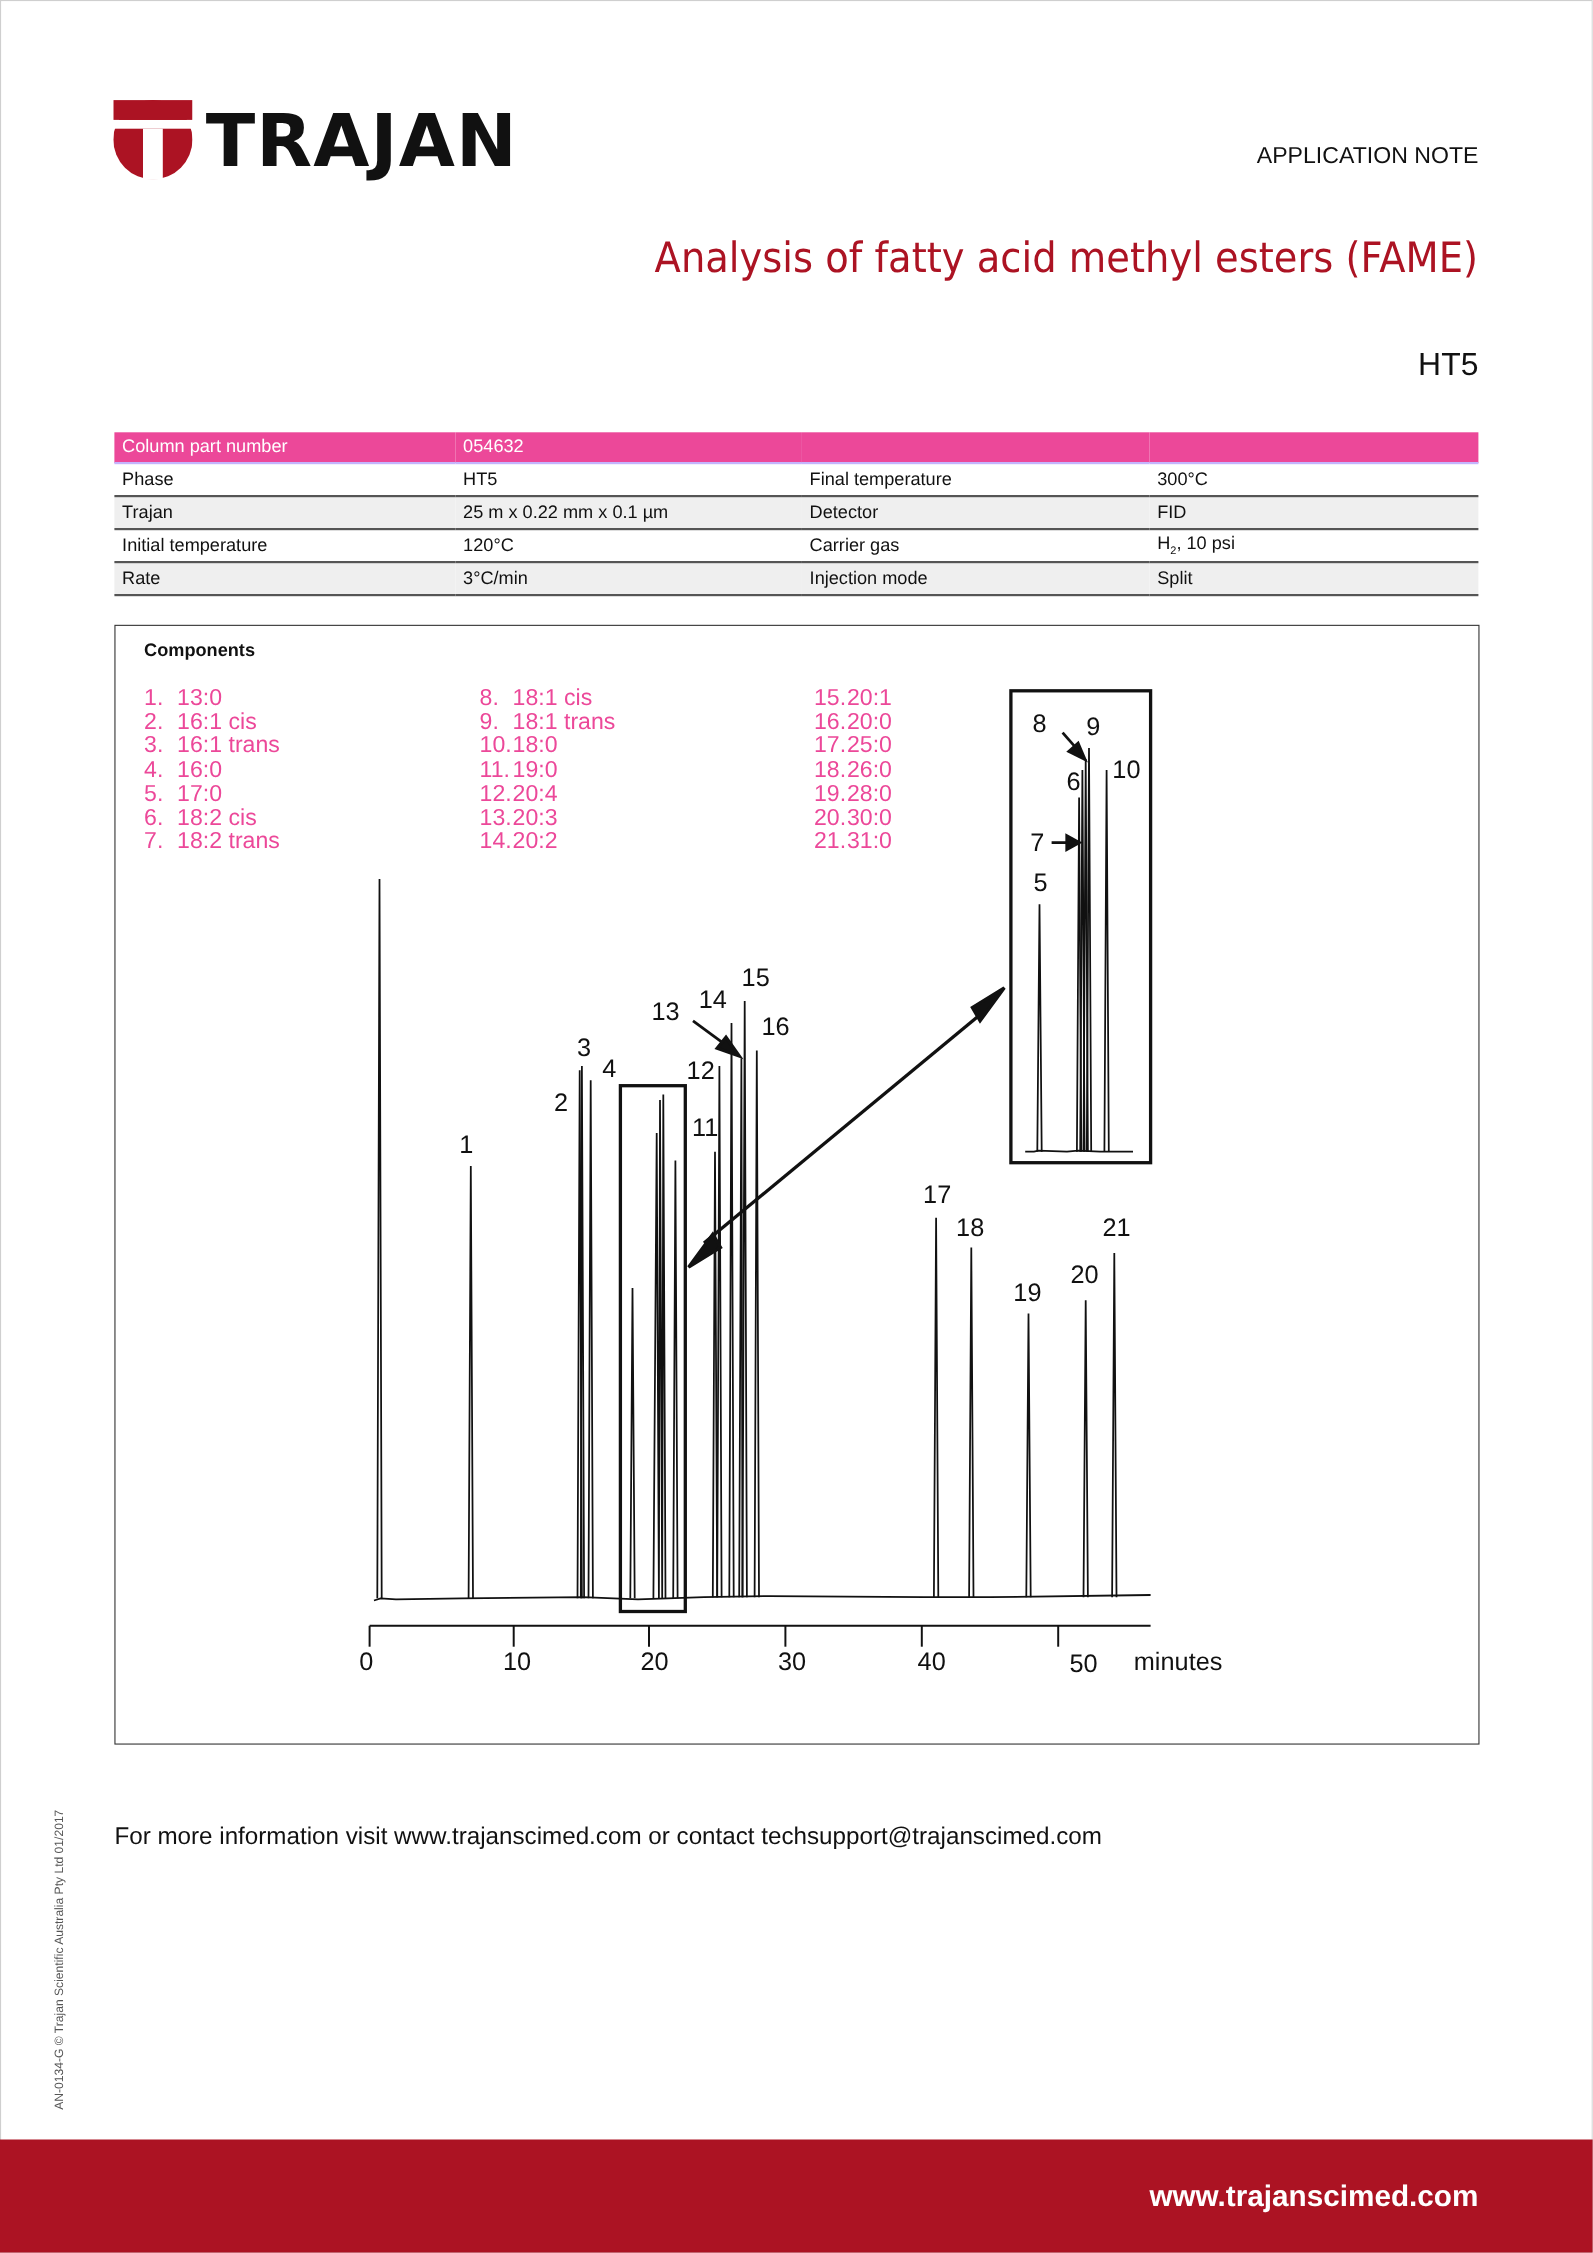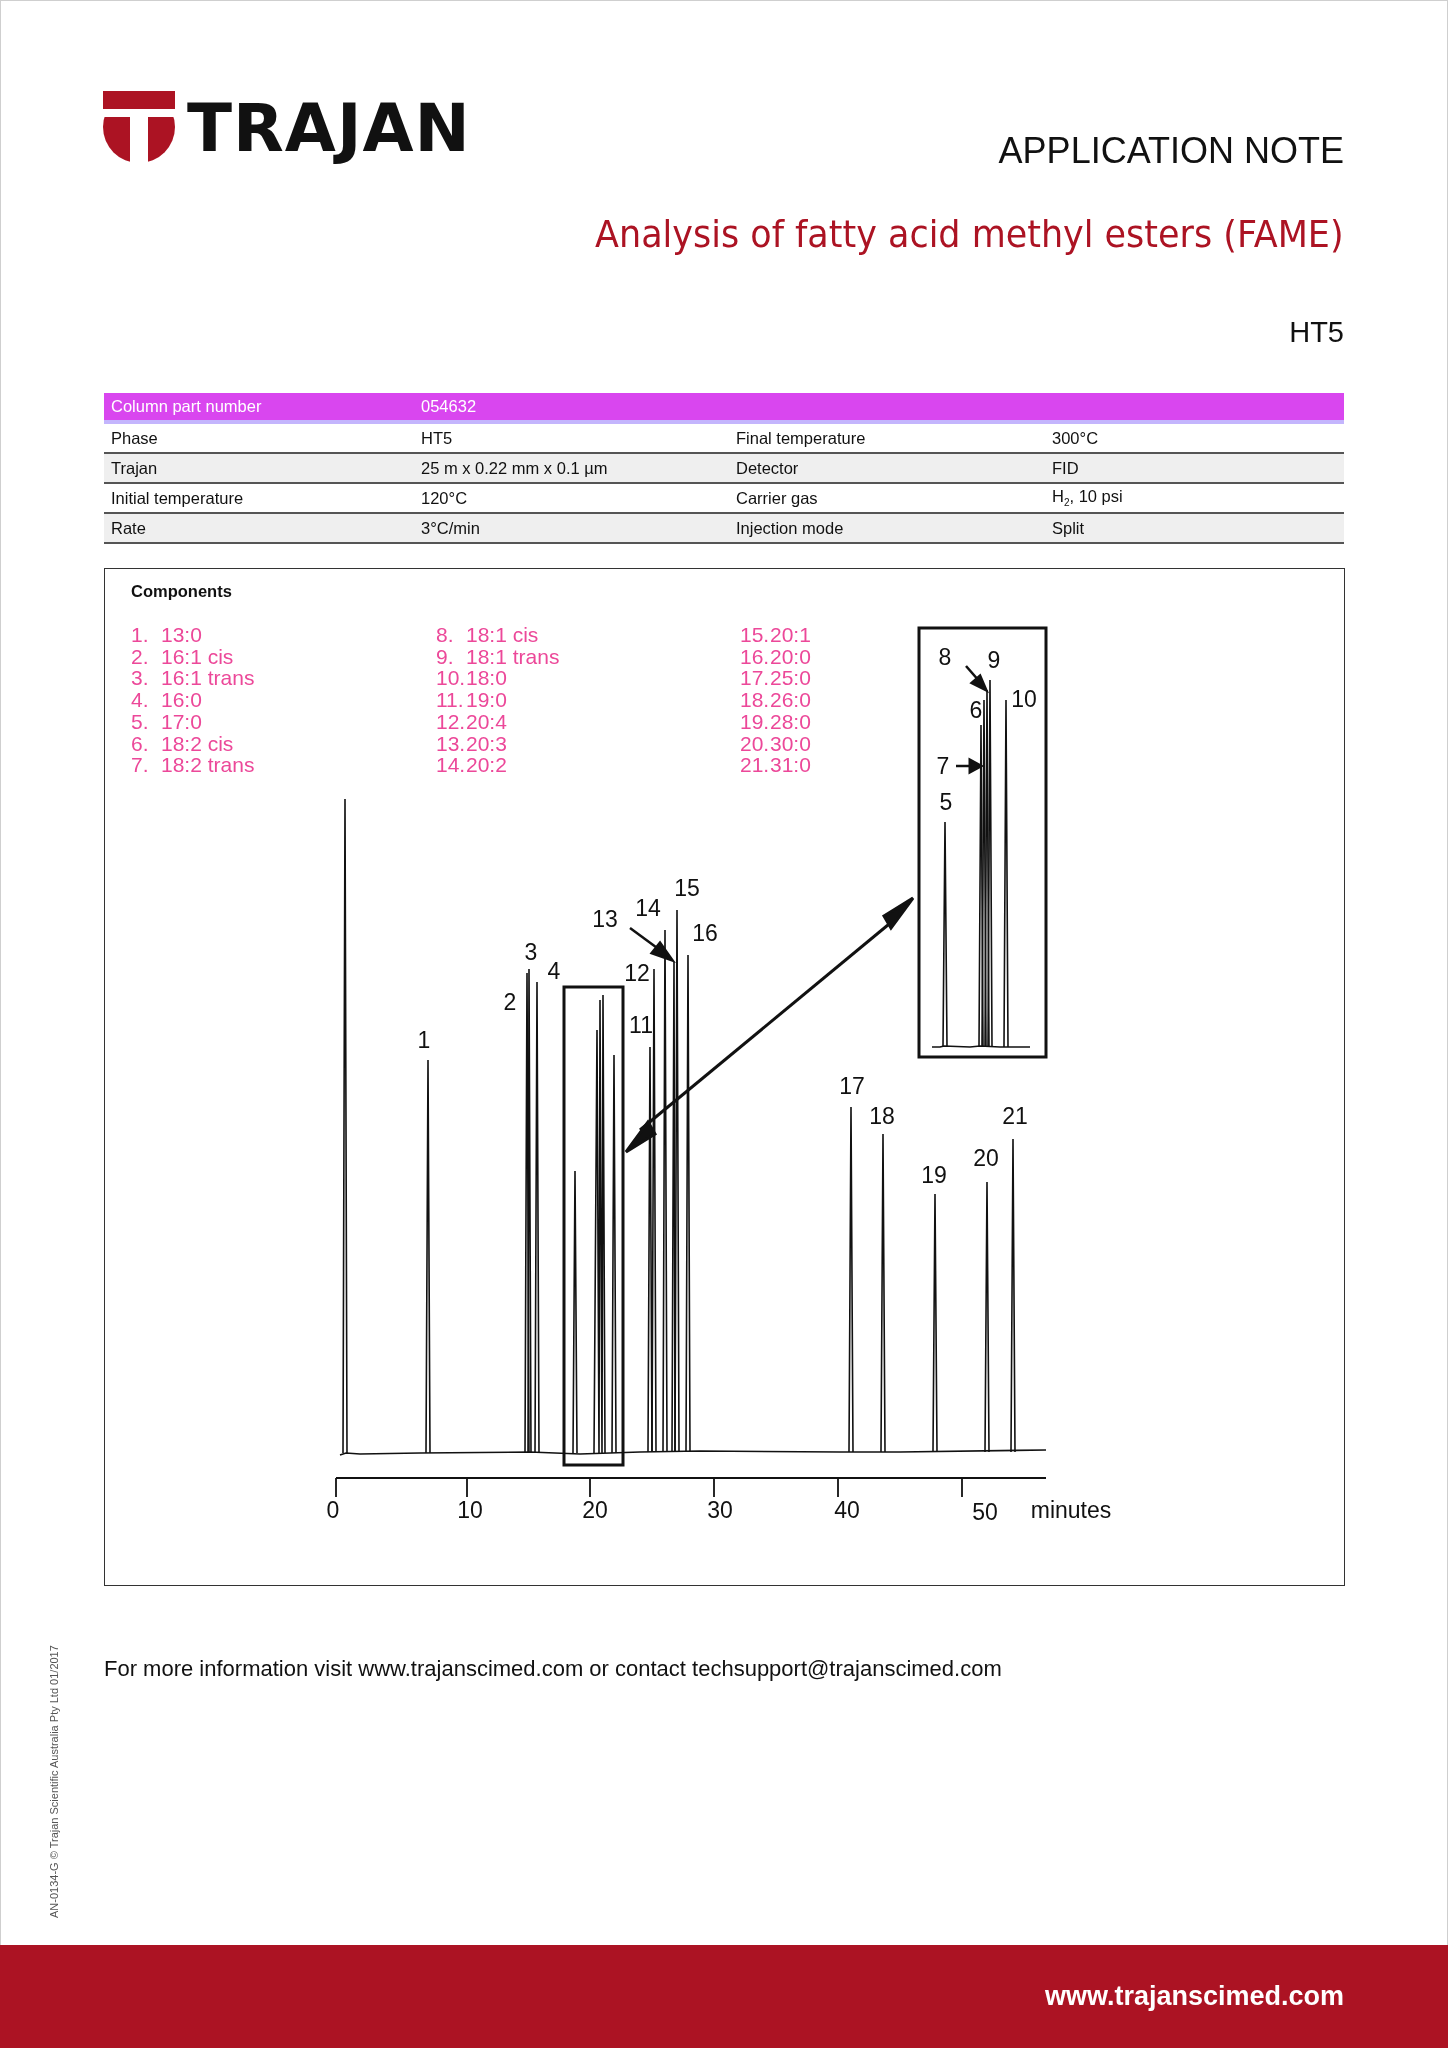--- a/index.html
+++ b/index.html
@@ -1,26 +1,26 @@
 <!DOCTYPE html>
 <html><head>
 <meta charset="utf-8">
 <style>
   html,body{margin:0;padding:0;}
   body{width:1448px;height:2048px;position:relative;background:#ffffff;font-family:"Liberation Sans",sans-serif;color:#111;overflow:hidden;}
   .abs{position:absolute;}
   .page-border{position:absolute;left:0;top:0;width:1446px;height:2046px;border:1px solid #cfcfcf;}
   .logo{left:103px;top:91px;height:76px;display:flex;}
   .logo-text{font-family:"DejaVu Sans",sans-serif;font-weight:bold;font-size:66px;letter-spacing:1px;color:#111;margin-left:12px;line-height:76px;}
-  .app-note{right:104px;top:130px;font-size:36px;color:#111;}
+  .app-note{right:104px;top:130px;font-size:21px;color:#111;}
   .title{right:104px;top:212px;font-family:"DejaVu Sans",sans-serif;font-size:38px;color:#ac1323;transform:scaleX(0.92);transform-origin:right center;}
   .subtitle{right:104px;top:316px;font-size:29px;color:#111;}
   table.specs{position:absolute;left:104px;top:393px;width:1240px;border-collapse:collapse;font-size:16.5px;}
   table.specs td{padding:0 7px;height:28px;border-bottom:2px solid #555;}
-  table.specs tr.head td{background:#d946ef;color:#fff;height:27px;border-bottom:4px solid #c4b5fd;}
+  table.specs tr.head td{background:#ec4899;color:#fff;height:27px;border-bottom:2px solid #c4b5fd;}
   table.specs tr.r td{background:#fff;}
   table.specs tr.r:nth-child(odd) td{background:#efefef;}
   table.specs td.c1{width:296px;} table.specs td.c2{width:301px;} table.specs td.c3{width:302px;}
   .chart-box{left:104px;top:568px;width:1239px;height:1016px;border:1.5px solid #333;}
   .comp-title{left:131px;top:582px;font-size:16.5px;font-weight:bold;}
   .comp{font-size:21px;color:#ec4899;line-height:21.7px;}
   .comp .n{display:inline-block;width:30px;}
   .footer-info{left:104px;top:1656px;font-size:22px;color:#111;}
   .side{left:48px;top:1918px;font-size:11px;color:#555;transform:rotate(-90deg);transform-origin:left top;white-space:nowrap;}
   .bottom-bar{left:0;top:1945px;width:1448px;height:103px;background:#ac1323;}

